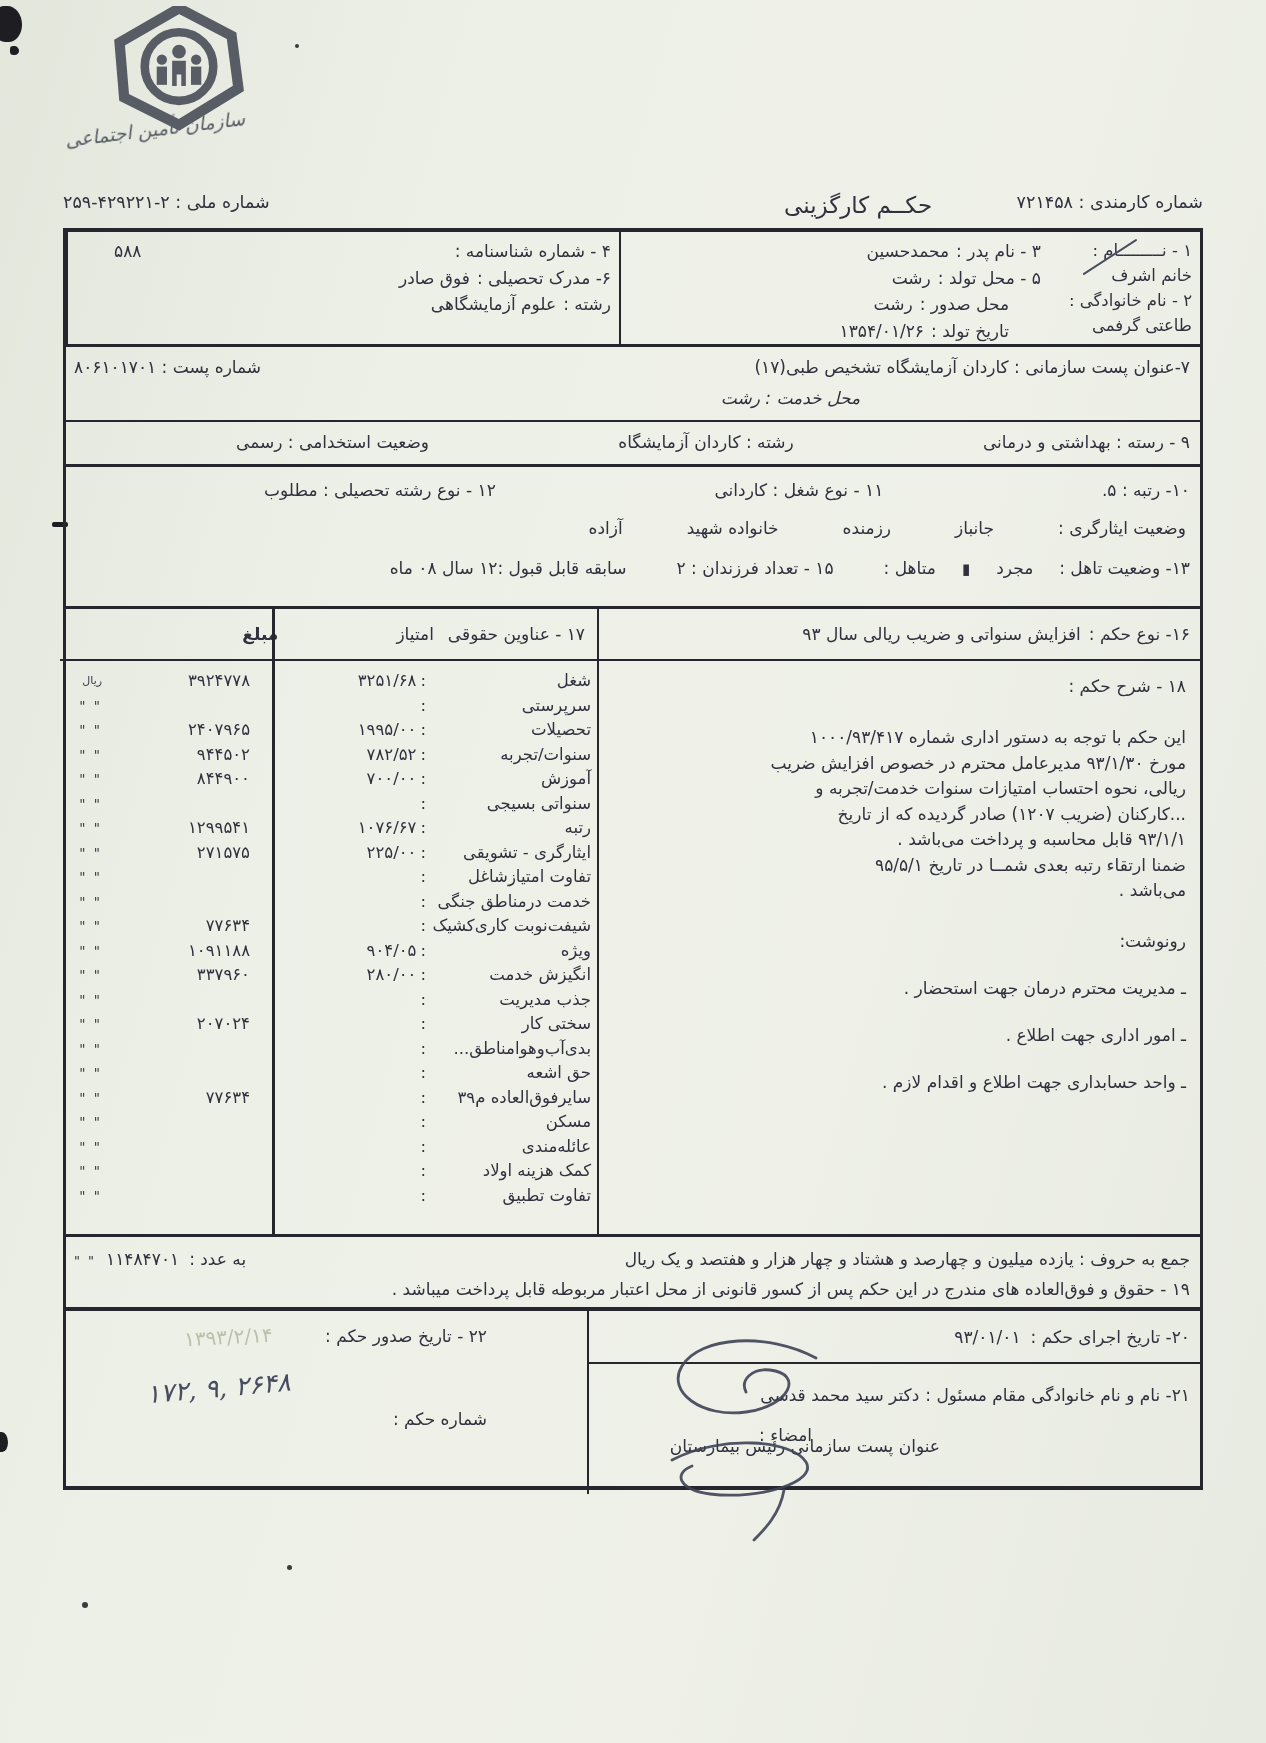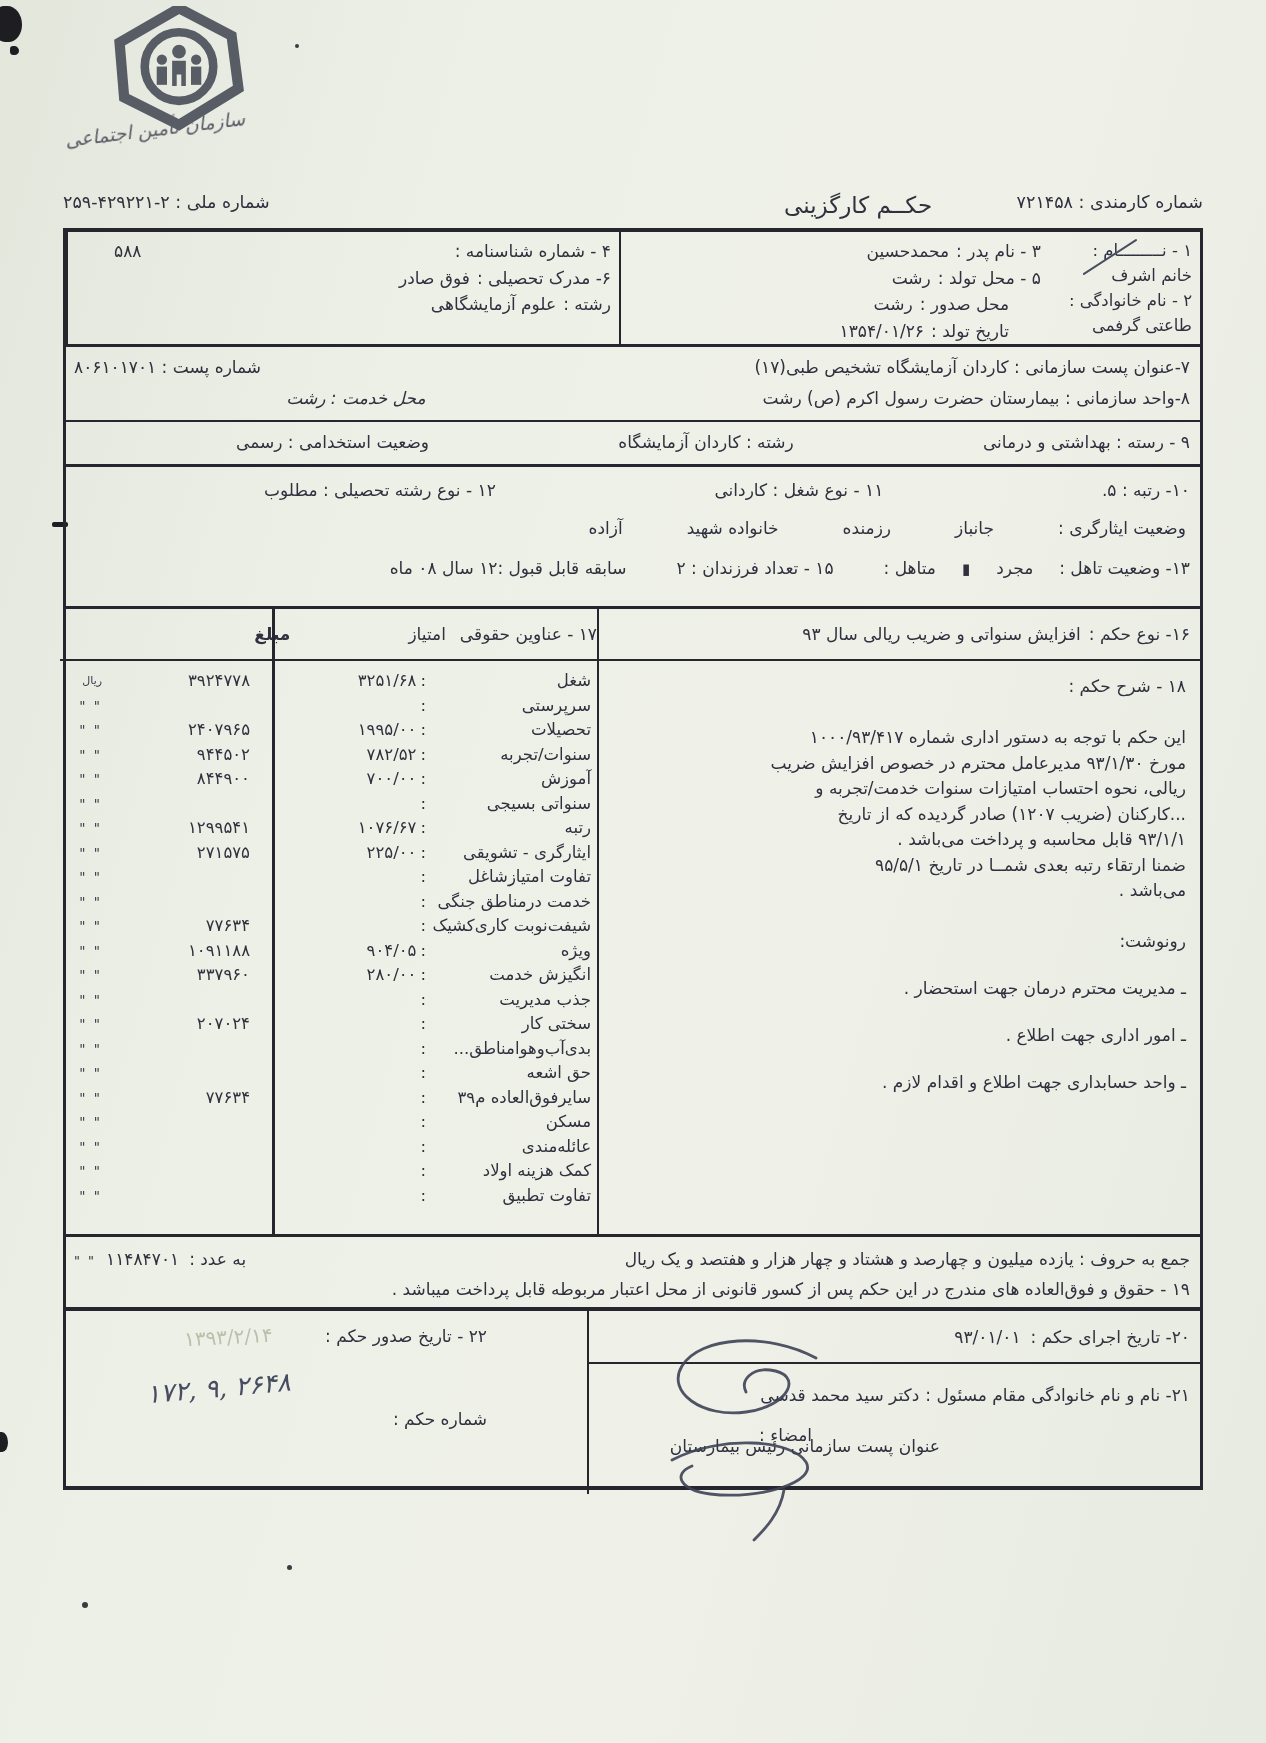--- a/index.html
+++ b/index.html
@@ -75,21 +75,21 @@
   .strip { height:52px; border-bottom:2.5px solid #26262f; display:flex; align-items:center; padding:0 10px; gap:8px; }
   .decree-body { padding:12px 14px 0 16px; }
   .decree-head { line-height:26px; margin-bottom:26px; letter-spacing:1px; }
   .decree-line { line-height:25.5px; text-align:right; letter-spacing:.2px; }
   .copy-head { margin-top:24px; line-height:26px; }
   .copy-line { margin-top:21px; line-height:26px; }
 
   .r5-left { position:relative; }
   .amount-divider { position:absolute; left:212px; top:0; bottom:0; width:2.5px; background:#26262f; }
   .sal-strip { height:52px; border-bottom:2.5px solid #26262f; display:flex; align-items:center; }
-  .sal-strip .h-titles { padding-right:0; }
+  .sal-strip .h-titles { padding-right:12px; }
   .sal-strip .h-points { margin-right:14px; }
   .sal-strip .h-amount { margin-right:118px; font-weight:bold; }
   .sal-rows { padding-top:8px; }
   .sal-row { display:grid; grid-template-columns:170px 155px 160px 52px; height:24.5px; line-height:24.5px; font-size:16.5px; }
   .sal-label { padding-right:6px; white-space:nowrap; overflow:visible; }
   .sal-points { display:flex; flex-direction:row; justify-content:flex-start; gap:4px; padding-right:1px; }
   .sal-amount { direction:ltr; text-align:right; padding-right:22px; letter-spacing:1px; }
   .sal-unit { font-size:13.5px; padding-right:10px; color:#3a3a48; letter-spacing:2px; white-space:nowrap; }
   .sal-row:first-child .sal-unit { font-size:11px; letter-spacing:4px; }
 
@@ -214,21 +214,20 @@
           </div>
       </div>
     </div>
 
     <div class="r2">
       <div class="rline" style="justify-content:space-between;">
         <span><span class="lbl">۷-عنوان پست سازمانی :</span> <span class="val">کاردان آزمایشگاه تشخیص طبی(۱۷)</span></span>
         <span><span class="lbl">شماره پست :</span> <span class="val num">۸۰۶۱۰۱۷۰۱</span></span>
       </div>
       <div class="rline">
-        <span><span class="lbl">۸-واحد سازمانی :</span> <span class="val">بیمارستان حضرت رسول اکرم (ص) رشت</span></span>
         <span class="duty-gap"><span class="lbl">محل خدمت :</span> <span class="val">رشت</span></span>
       </div>
     </div>
 
     <div class="r3">
       <div class="rline">
         <span><span class="lbl">۹ - رسته :</span> <span class="val">بهداشتی و درمانی</span></span>
         <span><span class="lbl">رشته :</span> <span class="val">کاردان آزمایشگاه</span></span>
         <span><span class="lbl">وضعیت استخدامی :</span> <span class="val">رسمی</span></span>
       </div>

